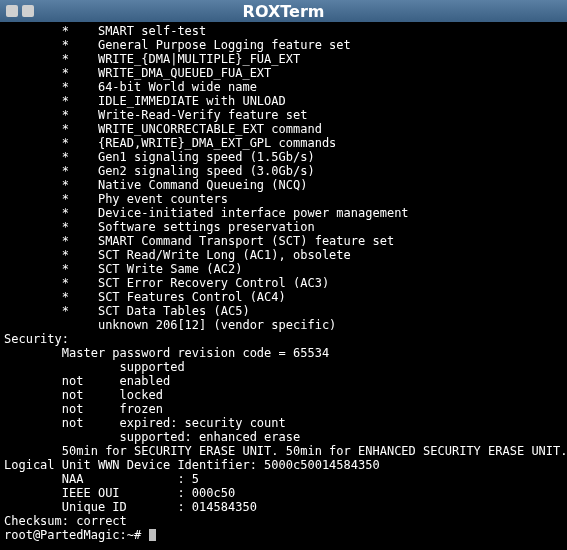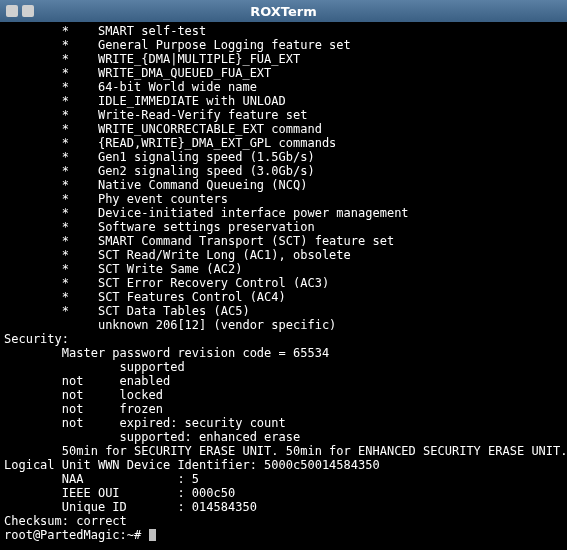--- a/index.html
+++ b/index.html
@@ -31,21 +31,21 @@
     height: 12px;
     border-radius: 2px;
     background: #d0d0d0;
   }
   .titlebar .title {
     position: absolute;
     left: 50%;
     transform: translateX(-50%);
     color: #fff;
     font-family: "DejaVu Sans", sans-serif;
-    font-size: 13px;
+    font-size: 16px;
     font-weight: bold;
   }
   .term {
     padding: 2px 4px;
     line-height: 14px;
     white-space: pre;
   }
   .cursor {
     display: inline-block;
     width: 7px;

